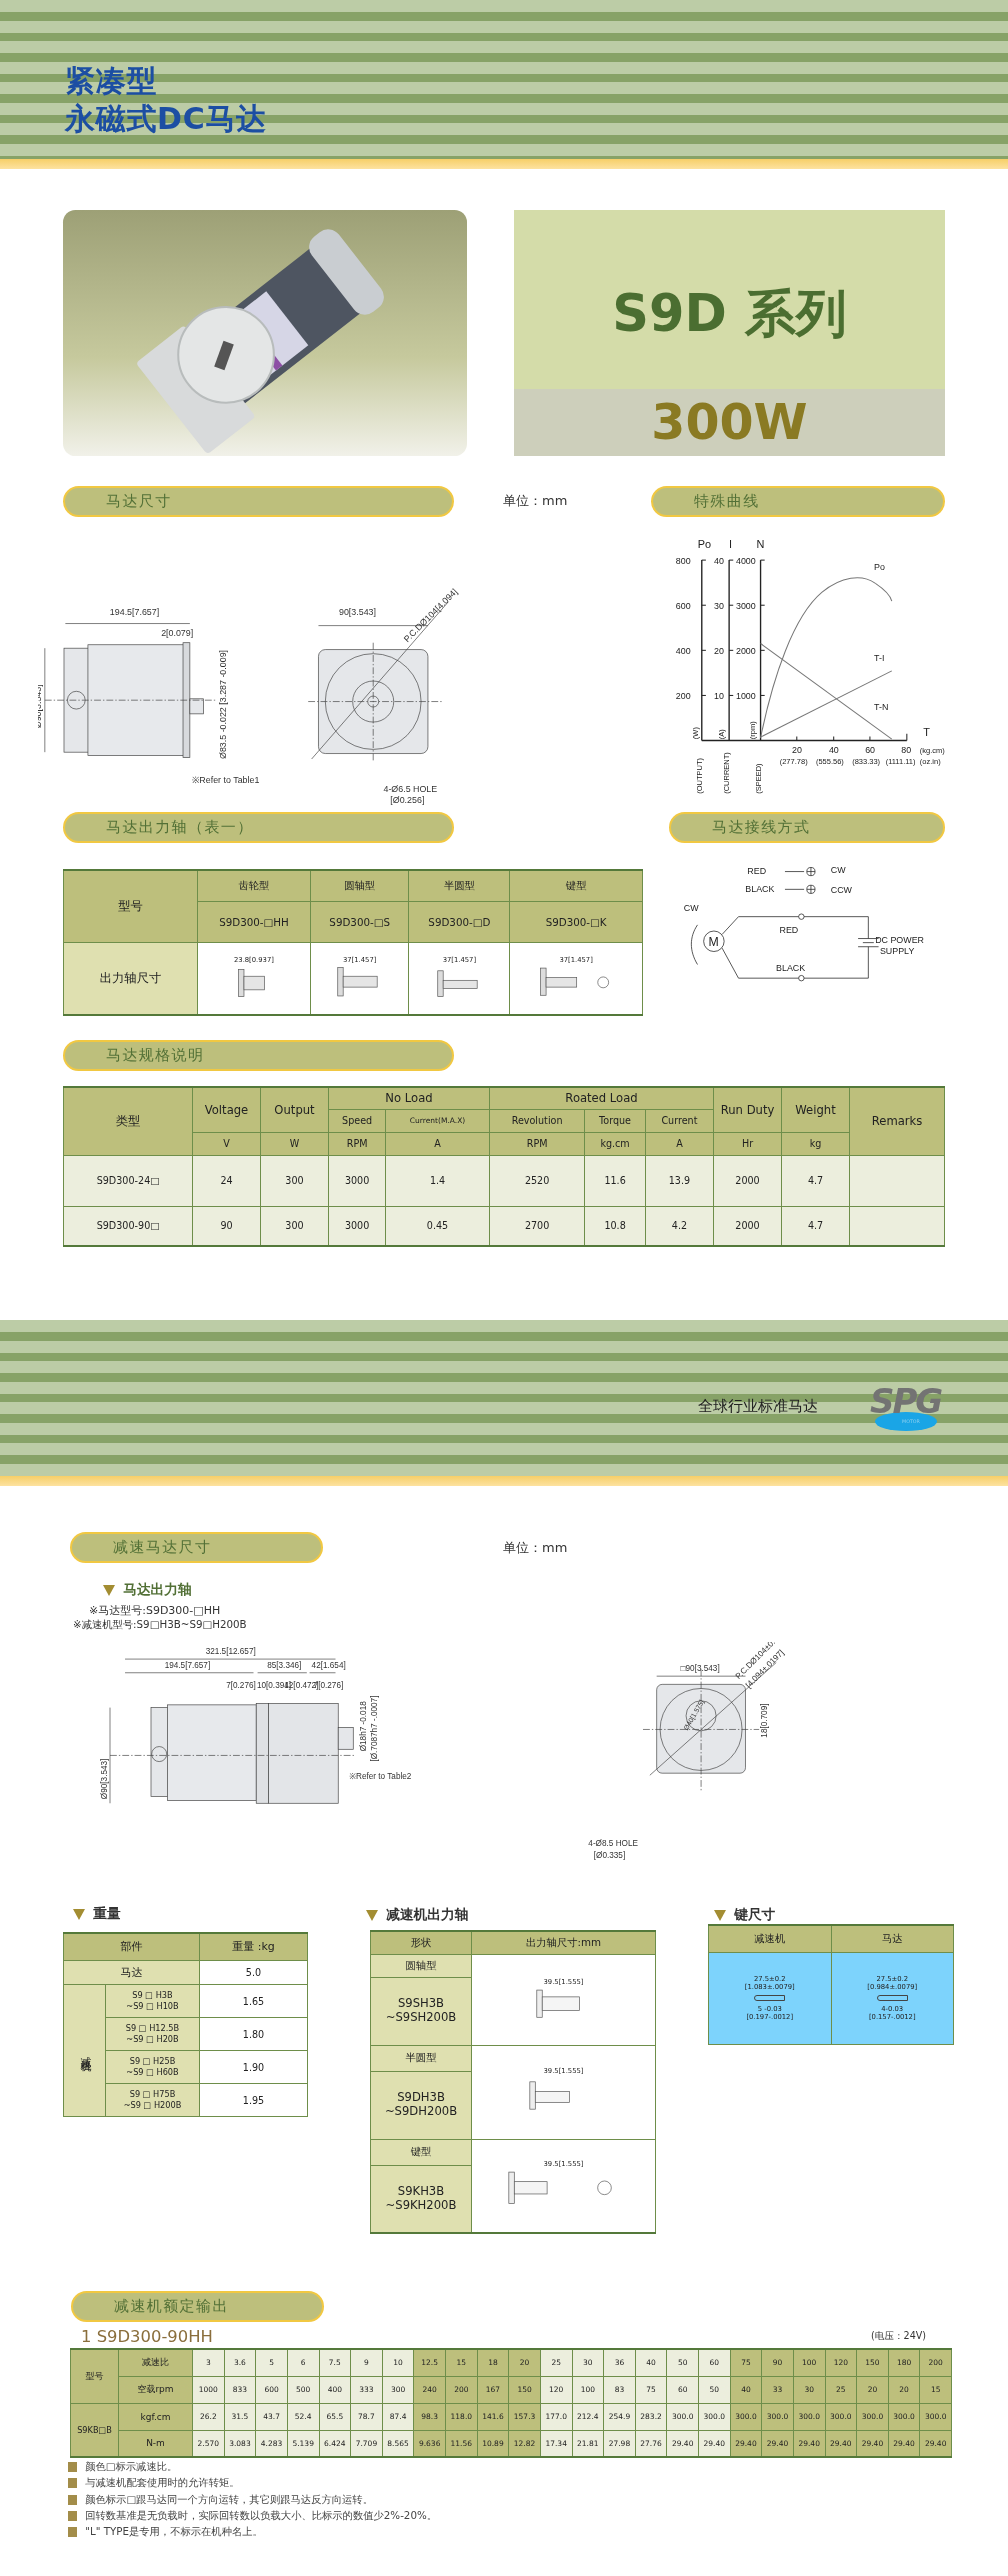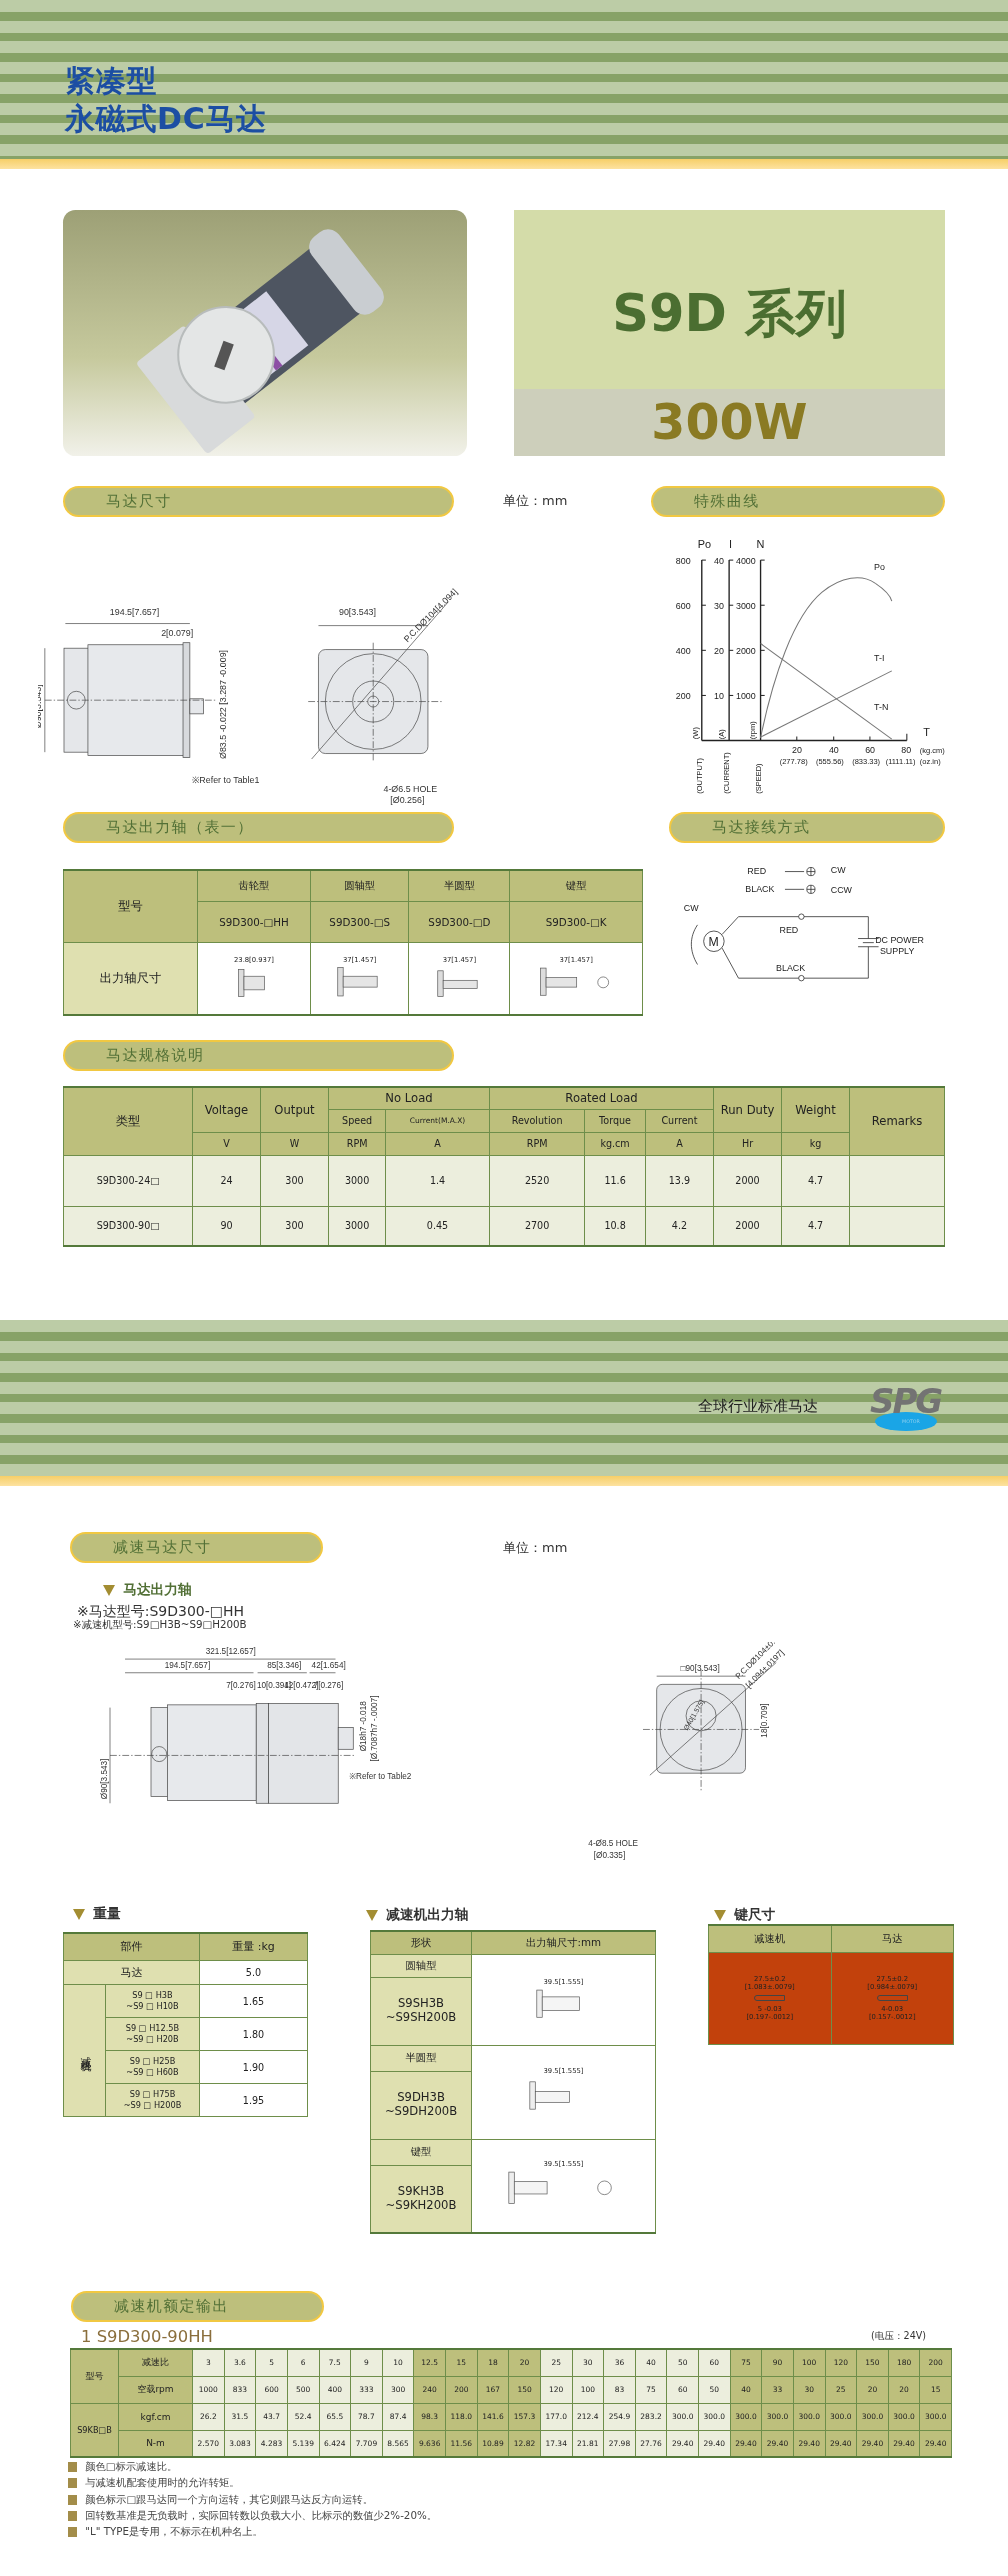--- a/index.html
+++ b/index.html
@@ -309,21 +309,21 @@
   <div style="position:absolute;left:17px;top:27px;width:62px;height:19px;border-radius:50%;background:#1aa5e6"></div>
   <div style="position:absolute;left:12px;top:-4.1px;font-size:34px;font-weight:bold;font-style:italic;color:#737373;letter-spacing:-2.1px">SPG</div>
   <div style="position:absolute;left:44px;top:34px;font-size:4.8px;color:#8fd0f0">MOTOR</div>
 </div>
 
 <div class="pill" style="left:70px;top:1532px;width:253px">
     <span>减速马达尺寸</span>
   </div>
 <div class="unit" style="left:503px;top:1539px">单位：mm</div>
 <div class="subhead" style="left:103px;top:1581px;color:#527036"><span class="tri"></span><span>马达出力轴</span></div>
-<div style="position:absolute;left:72px;top:1603px;left:73px;font-size:14px;color:#333;margin-left:4px;padding-left:0;">※马达型号:S9D300-□HH</div>
+<div style="position:absolute;left:72px;top:1603px;left:73px;font-size:11px;color:#333;margin-left:16px;padding-left:0;">※马达型号:S9D300-□HH</div>
 <div style="position:absolute;left:73px;top:1618px;font-size:10.3px;color:#333">※减速机型号:S9□H3B~S9□H200B</div>
 
 <svg style="position:absolute;left:41px;top:1642px" width="917" height="246" viewBox="0 0 1340 360">
   <g stroke="#444" fill="none">
     <rect x="160" y="96" width="25" height="130" fill="#e5e7ea"></rect>
     <rect x="184" y="92" width="130" height="140" fill="#e7e9ec"></rect>
     <rect x="314" y="90" width="18" height="146" fill="#dfe1e4"></rect>
     <rect x="332" y="90" width="102" height="146" fill="#e3e5e8"></rect>
     <rect x="434" y="125" width="22" height="32" fill="#e5e7ea"></rect>
     <circle cx="172" cy="164" r="11"></circle>
@@ -457,21 +457,21 @@
 </tbody>
   </table>
 
 <div class="subhead" style="left:714px;top:1906px"><span class="tri"></span><span>键尺寸</span></div>
 <table class="t1" style="left:708px;top:1924px;width:246px;font-size:6.8px;border-bottom:1.4px solid #6e8e4a">
   <tbody>
       <tr class="hdr" style="height:27px">
     <th style="font-size:10.3px">减速机</th>
     <th style="font-size:10.3px">马达</th>
   </tr>
-  <tr style="height:92px;background:#c2410c">
+  <tr style="height:92px;background:#7dd3fc">
     <td>
       <div>27.5±0.2</div>
       <div>[1.083±.0079]</div>
       <div style="width:31px;height:6.8px;border:0.7px solid #444;border-radius:3.4px 0 0 3.4px;margin:4.1px auto"></div>
       <div>5 -0.03</div>
       <div>[0.197-.0012]</div>
     </td>
     <td>
       <div>27.5±0.2</div>
       <div>[0.984±.0079]</div>

